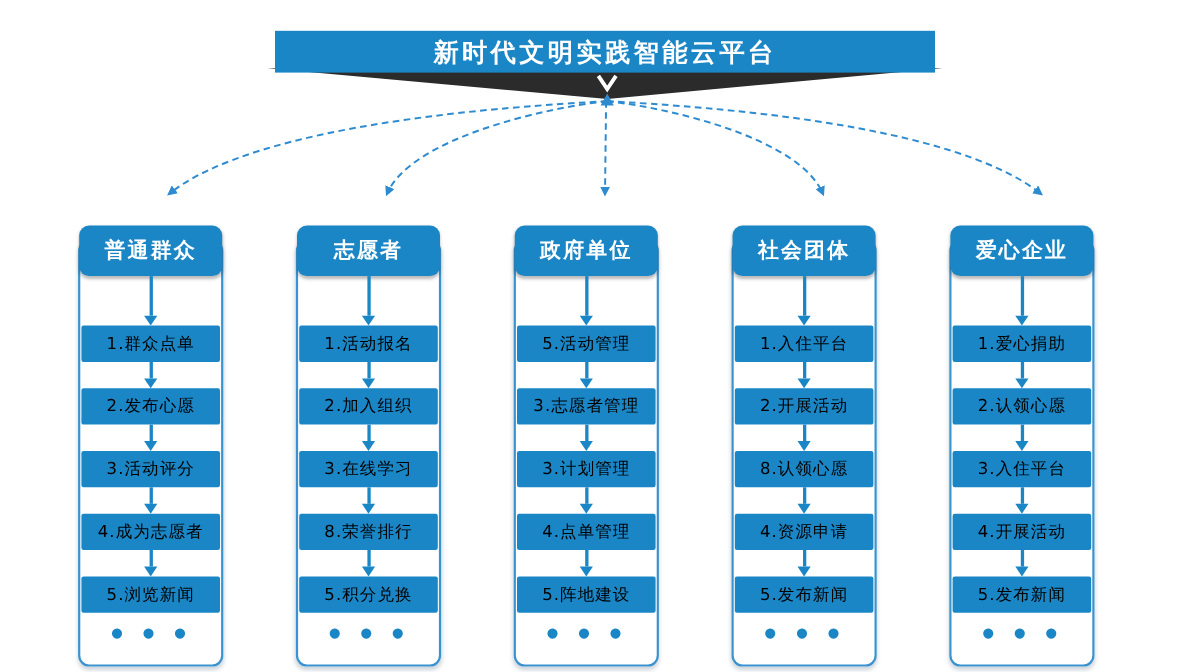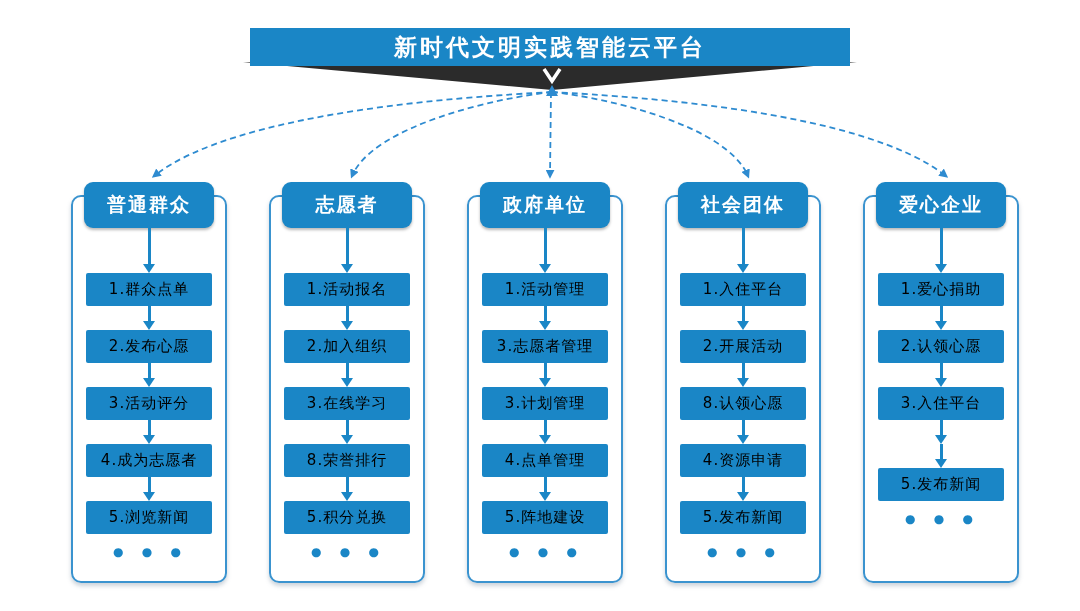--- a/index.html
+++ b/index.html
@@ -11,21 +11,21 @@
   .stage{position:absolute;inset:0;border-radius:27px;}
   
   .banner{
     position:absolute;left:250px;top:28px;width:600px;height:38px;
     background:var(--blue);color:#fff;z-index:2;
     display:flex;align-items:center;justify-content:center;
     font-size:23px;font-weight:bold;letter-spacing:3px;
   }
   svg.connector{position:absolute;left:0;top:0;z-index:1;}
   
-  .column{position:absolute;top:182px;width:156px;height:401px;z-index:2;}
+  .column{position:absolute;top:205px;width:132px;height:401px;z-index:2;}
   .frame{
     position:absolute;left:0;right:0;top:13px;bottom:0;
     border:2px solid var(--frame);border-radius:10px;
     box-shadow:0 3px 4px rgba(110,130,150,.35);
     background:transparent;
   }
   .col-content{position:relative;display:flex;flex-direction:column;align-items:center;height:100%;}
   .col-header{
     width:130px;height:46px;background:var(--blue);border-radius:9px;
     color:#fff;font-weight:bold;font-size:19px;letter-spacing:2px;
@@ -153,21 +153,21 @@
   <div class="column" style="left: 467px;">
     <div class="frame"></div>
     <div class="col-content">
       <div class="col-header">
         <span>政府单位</span>
       </div>
       <div class="arrow long">
         <i class="stem"></i>
             <i class="head"></i>
       </div>
-    <div class="step">1.活动管理</div>
+    <div class="step">5.活动管理</div>
           <div class="arrow short">
             <i class="stem"></i>
             <i class="head"></i>
           </div>
           <div class="step">3.志愿者管理</div>
           <div class="arrow short">
             <i class="stem"></i>
             <i class="head"></i>
           </div>
           <div class="step">3.计划管理</div>
@@ -238,20 +238,21 @@
           <div class="step">2.认领心愿</div>
           <div class="arrow short">
             <i class="stem"></i>
             <i class="head"></i>
           </div>
           <div class="step">3.入住平台</div>
           <div class="arrow short">
             <i class="stem"></i>
             <i class="head"></i>
           </div>
+          <div class="step">4.开展活动</div>
           <div class="arrow short">
             <i class="stem"></i>
             <i class="head"></i>
           </div>
           <div class="step">5.发布新闻</div>
           <div class="dots">● ● ●</div>
         </div>
   </div>
 </div>
 </div>

